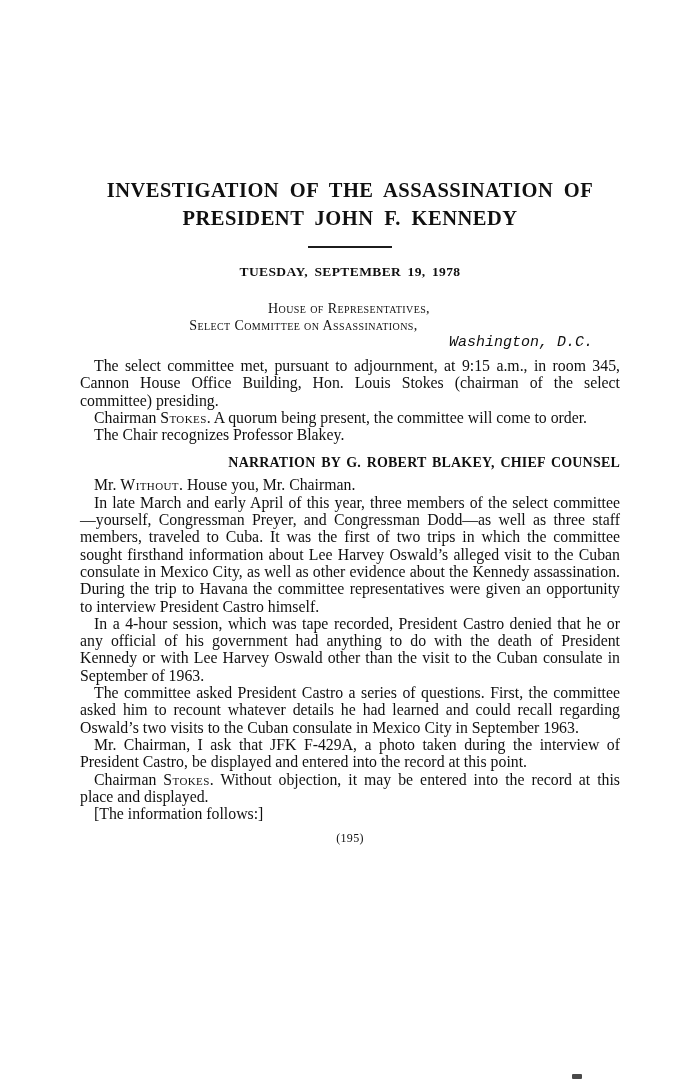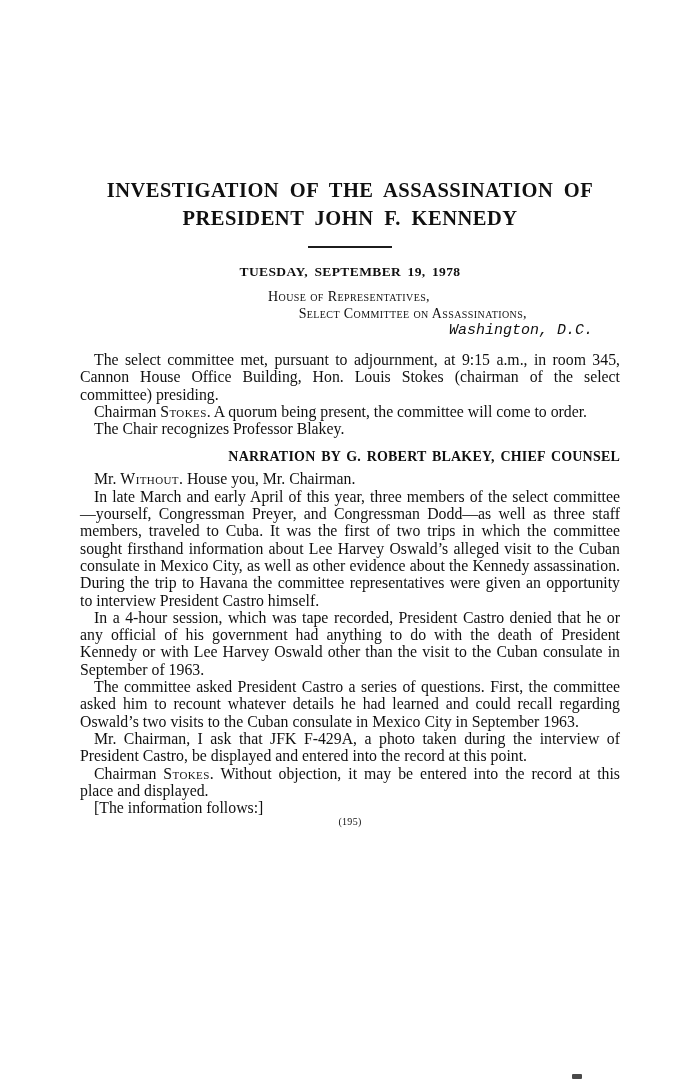--- a/index.html
+++ b/index.html
@@ -38,53 +38,54 @@
   }
   .date-line {
     margin-top: 16px;
     text-align: center;
     font-weight: bold;
     font-size: 13.5px;
     line-height: 15px;
     letter-spacing: 0.4px;
     word-spacing: 2.5px;
   }
-  .hdr { margin-top: 9px; }
+  .hdr { margin-top: 21px; }
   .hl {
     text-align: right;
     font-size: 14px;
     line-height: 17px;
   }
   .sc { font-variant: small-caps; letter-spacing: 0.4px; }
   .hl-house  { padding-right: 190px; }
-  .hl-select { padding-right: 93px; }
+  .hl-select { padding-right: 93px; text-align: center; }
   .hl-wash   { padding-right: 27px; font-style: italic; font-size: 15px; font-family: Liberation Mono, monospace; }
   .body-text {
-    margin-top: 12px;
+    margin-top: 6px;
     font-size: 15.8px;
     line-height: 17.3px;
   }
   .body-text p {
     margin: 0;
     text-indent: 14px;
     text-align: justify;
   }
   .body-text h3 {
     margin: 11px 0 5px 0;
     text-align: right;
     font-size: 14px;
     line-height: 17px;
     font-weight: bold;
     letter-spacing: 0.2px;
     word-spacing: 2px;
     text-indent: 0;
   }
   .pageno {
+    margin-top: 9px;
     text-align: center;
-    font-size: 10px;
+    font-size: 12px;
     letter-spacing: 0.3px;
   }
   .artifact {
     position: absolute;
     left: 572px; top: 1074px;
     width: 10px; height: 5px;
     background: #4a4a4a;
     border-radius: 1px;
   }
 </style>

